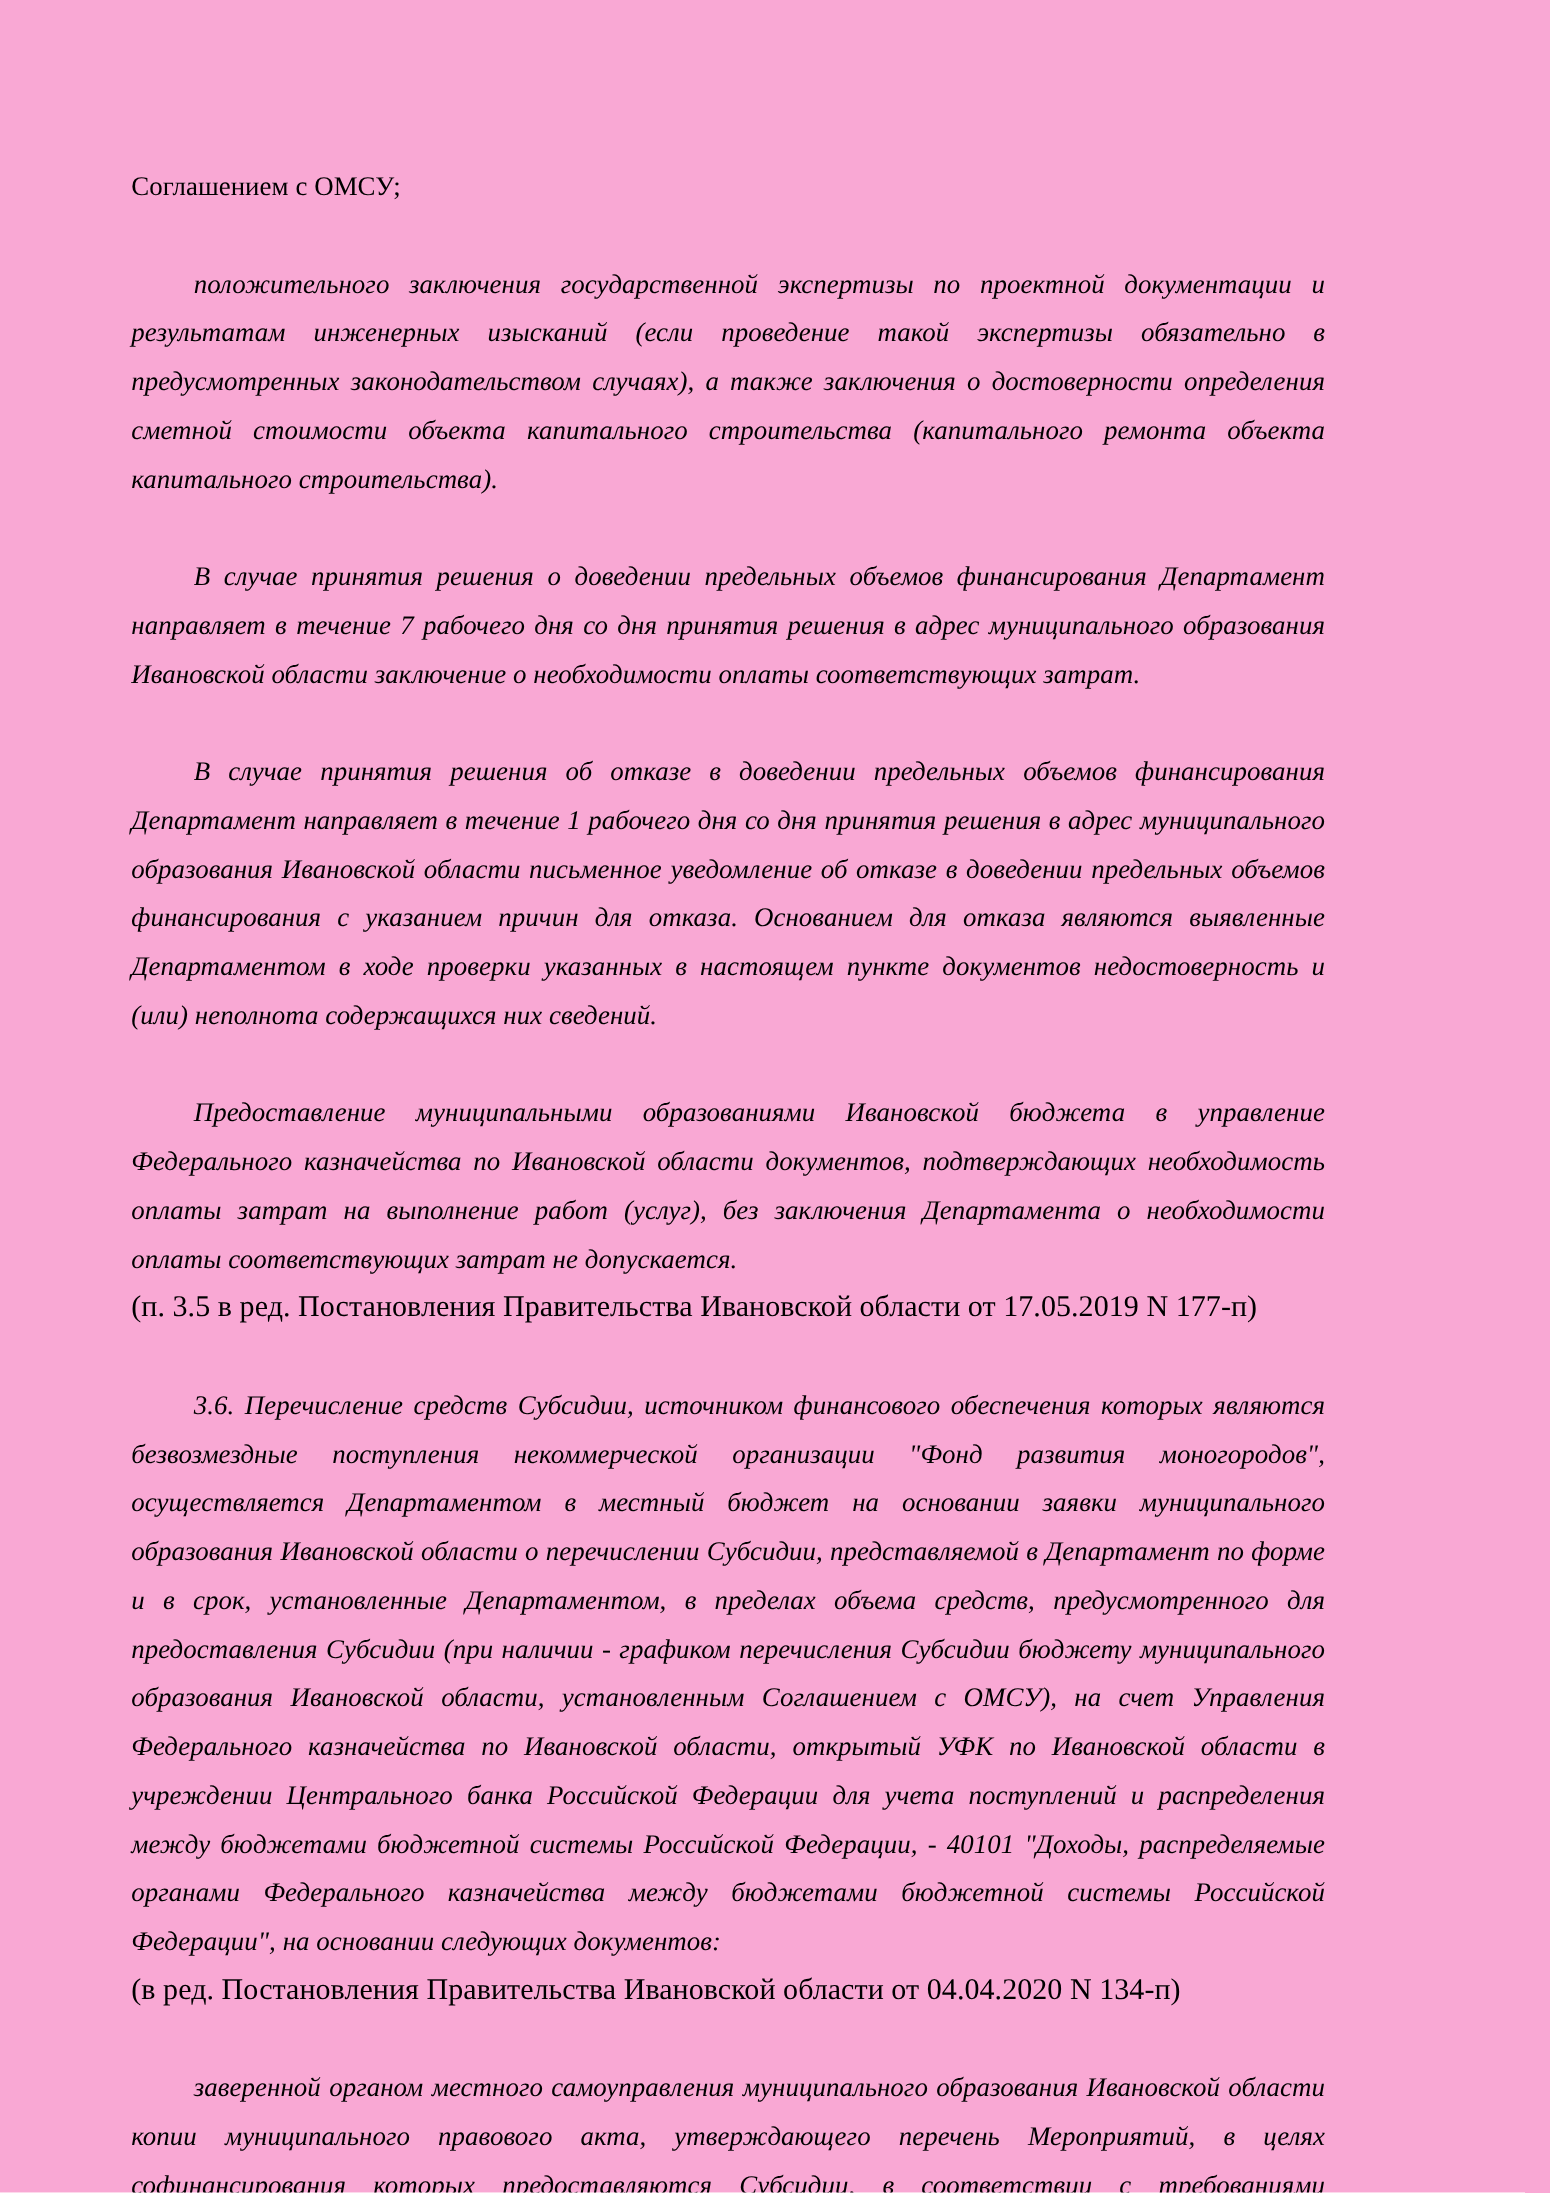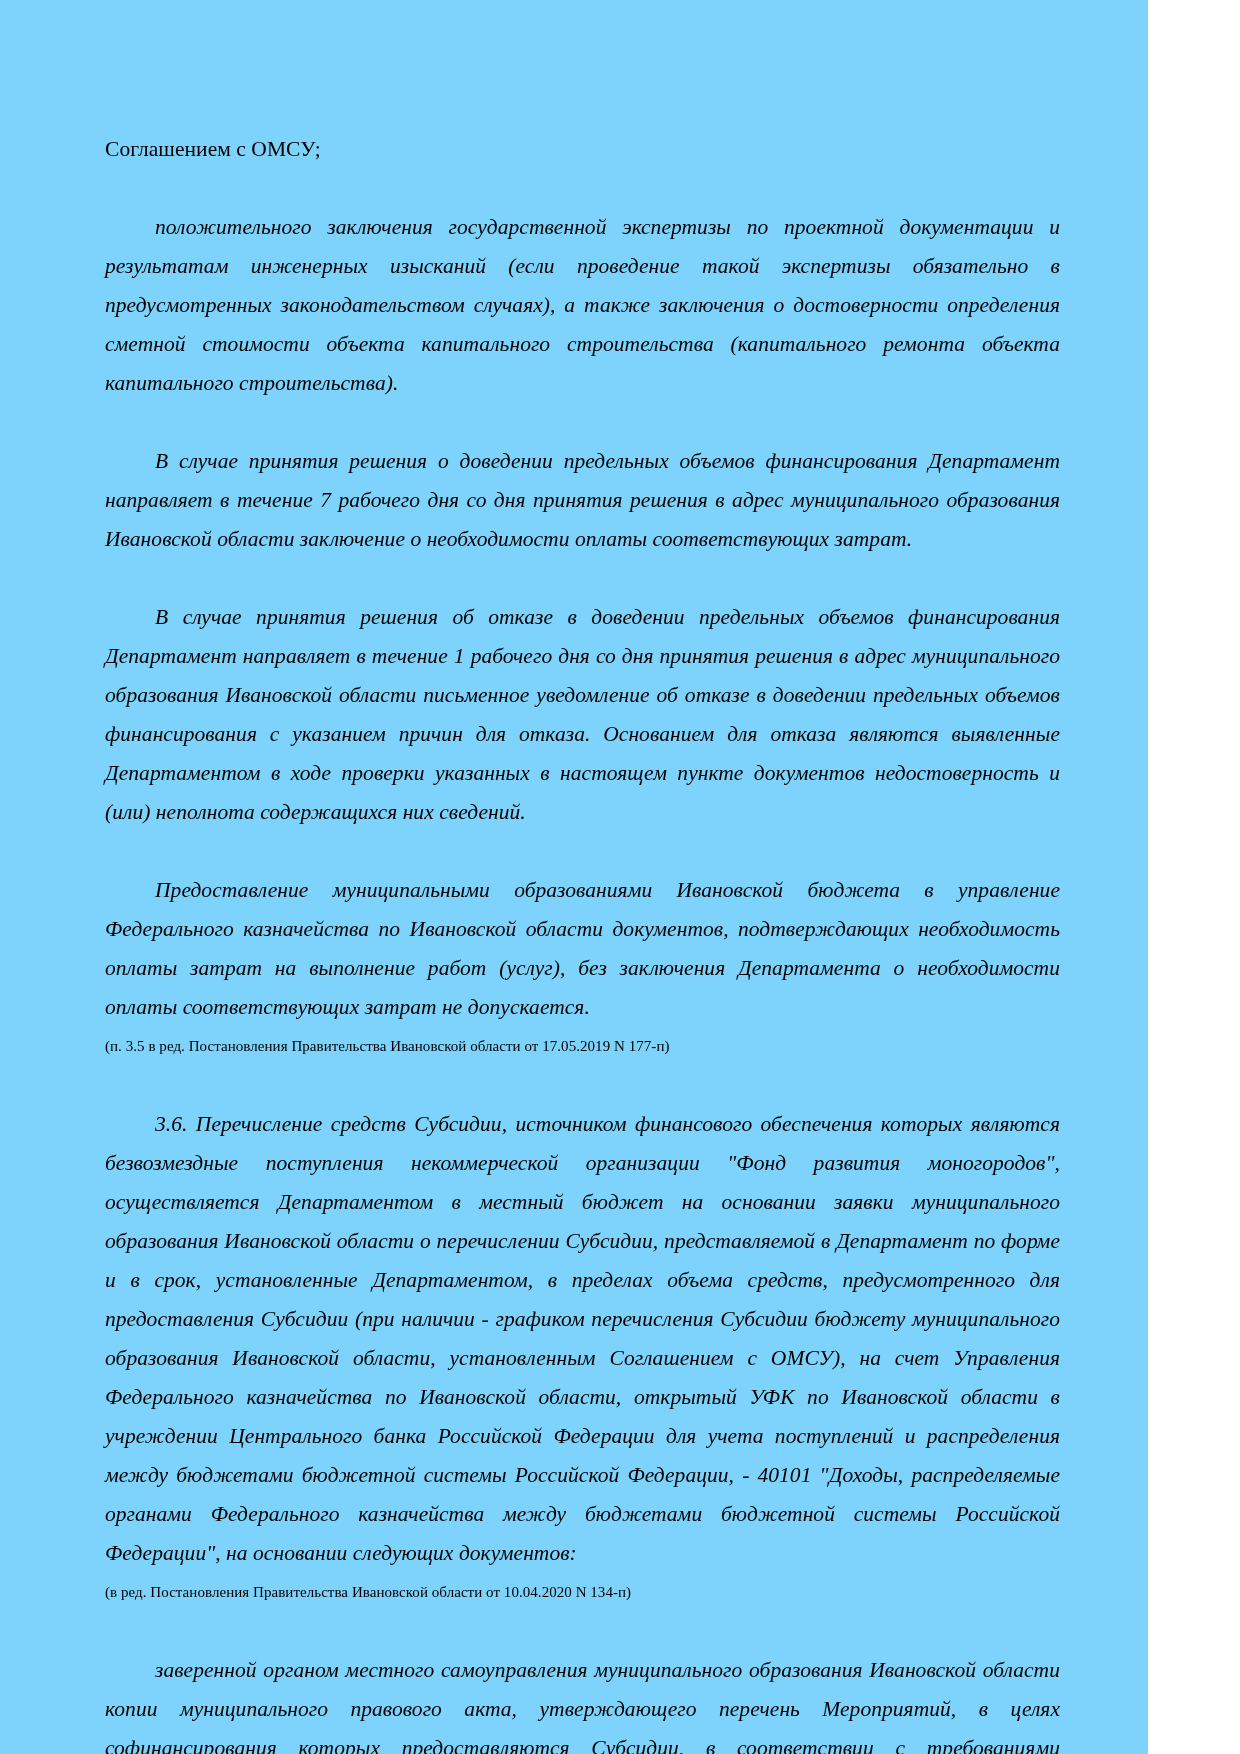--- a/index.html
+++ b/index.html
@@ -9,25 +9,25 @@
   }
   body {
     width: 1240px;
     height: 1754px;
     font-family: "Liberation Serif", "DejaVu Serif", serif;
     color: #000000;
     -webkit-font-smoothing: none;
   }
   .page {
     position: relative;
-    width: 1148px;
+    width: 1240px;
     height: 1754px;
     box-sizing: border-box;
     padding: 130px 180px 0 105px;
-    background: #7dd3fc;
+    background: #f9a8d4;
   }
   .doc-body {
     width: 955px;
   }
   p {
     margin: 0;
     font-size: 21.5px;
     line-height: 39px;
     text-align: justify;
     text-justify: inter-word;
@@ -42,21 +42,21 @@
     text-indent: 50px;
     font-style: italic;
   }
   
   p.indent, p.flush {
     text-align: justify;
   }
   .gap-md { height: 39px; }
   .cite {
     margin: 0;
-    font-size: 15px;
+    font-size: 24px;
     line-height: 39px;
     text-align: left;
     text-indent: 0;
   }
 </style>
 </head>
 <body>
 
 <div class="page">
   <div class="doc-body">
@@ -78,20 +78,20 @@
     <div class="gap-md"></div>
 
     <p class="indent">Предоставление муниципальными образованиями Ивановской бюджета в управление Федерального казначейства по Ивановской области документов, подтверждающих необходимость оплаты затрат на выполнение работ (услуг), без заключения Департамента о необходимости оплаты соответствующих затрат не допускается.</p>
 
     <p class="cite">(п. 3.5 в ред. Постановления Правительства Ивановской области от 17.05.2019 N 177-п)</p>
 
     <div class="gap-md"></div>
 
     <p class="indent">3.6. Перечисление средств Субсидии, источником финансового обеспечения которых являются безвозмездные поступления некоммерческой организации "Фонд развития моногородов", осуществляется Департаментом в местный бюджет на основании заявки муниципального образования Ивановской области о перечислении Субсидии, представляемой в Департамент по форме и в срок, установленные Департаментом, в пределах объема средств, предусмотренного для предоставления Субсидии (при наличии - графиком перечисления Субсидии бюджету муниципального образования Ивановской области, установленным Соглашением с ОМСУ), на счет Управления Федерального казначейства по Ивановской области, открытый УФК по Ивановской области в учреждении Центрального банка Российской Федерации для учета поступлений и распределения между бюджетами бюджетной системы Российской Федерации, - 40101 "Доходы, распределяемые органами Федерального казначейства между бюджетами бюджетной системы Российской Федерации", на основании следующих документов:</p>
 
-    <p class="cite">(в ред. Постановления Правительства Ивановской области от 10.04.2020 N 134-п)</p>
+    <p class="cite">(в ред. Постановления Правительства Ивановской области от 04.04.2020 N 134-п)</p>
 
     <div class="gap-md"></div>
 
     <p class="indent">заверенной органом местного самоуправления муниципального образования Ивановской области копии муниципального правового акта, утверждающего перечень Мероприятий, в целях софинансирования которых предоставляются Субсидии, в соответствии с требованиями нормативных правовых актов Ивановской области, регулирующих правоотношения, связанные с предоставлением и расходованием соответствующих Субсидий из областного бюджета, с указанием сроков их реализации;</p>
 
   </div>
 </div>
 
 </body></html>

